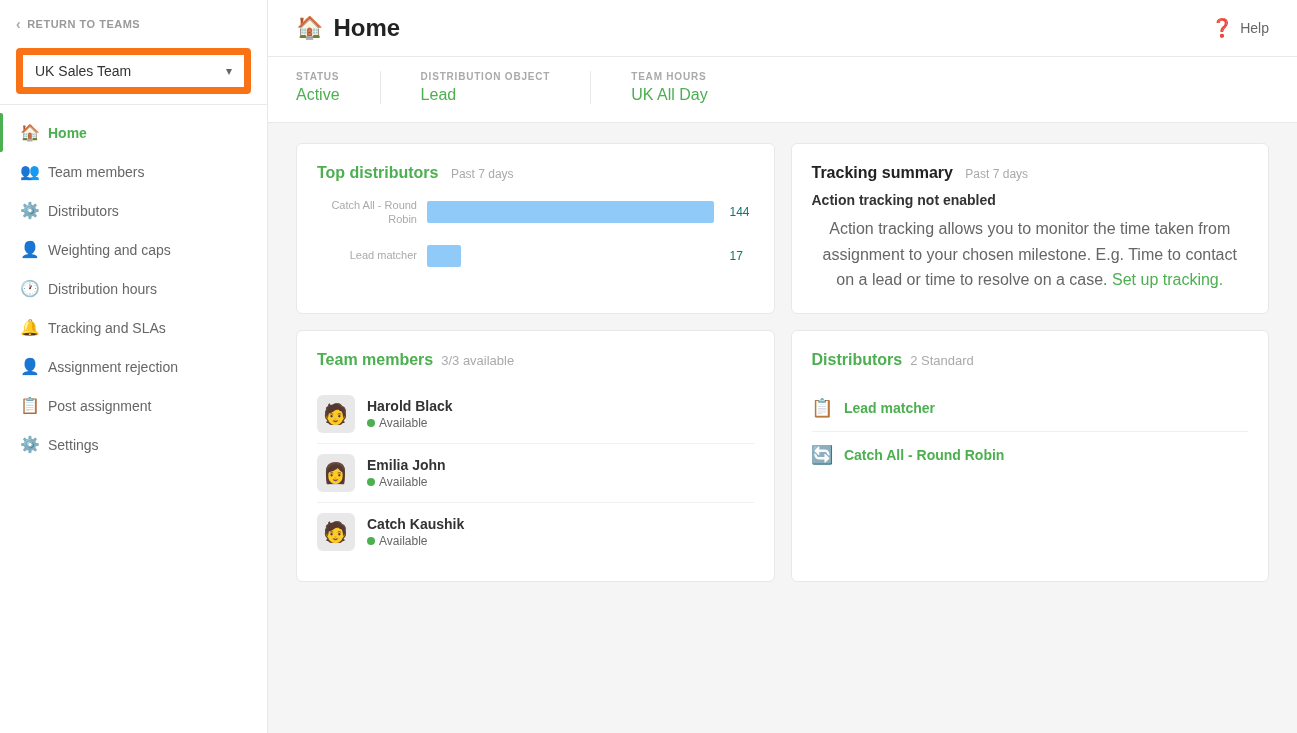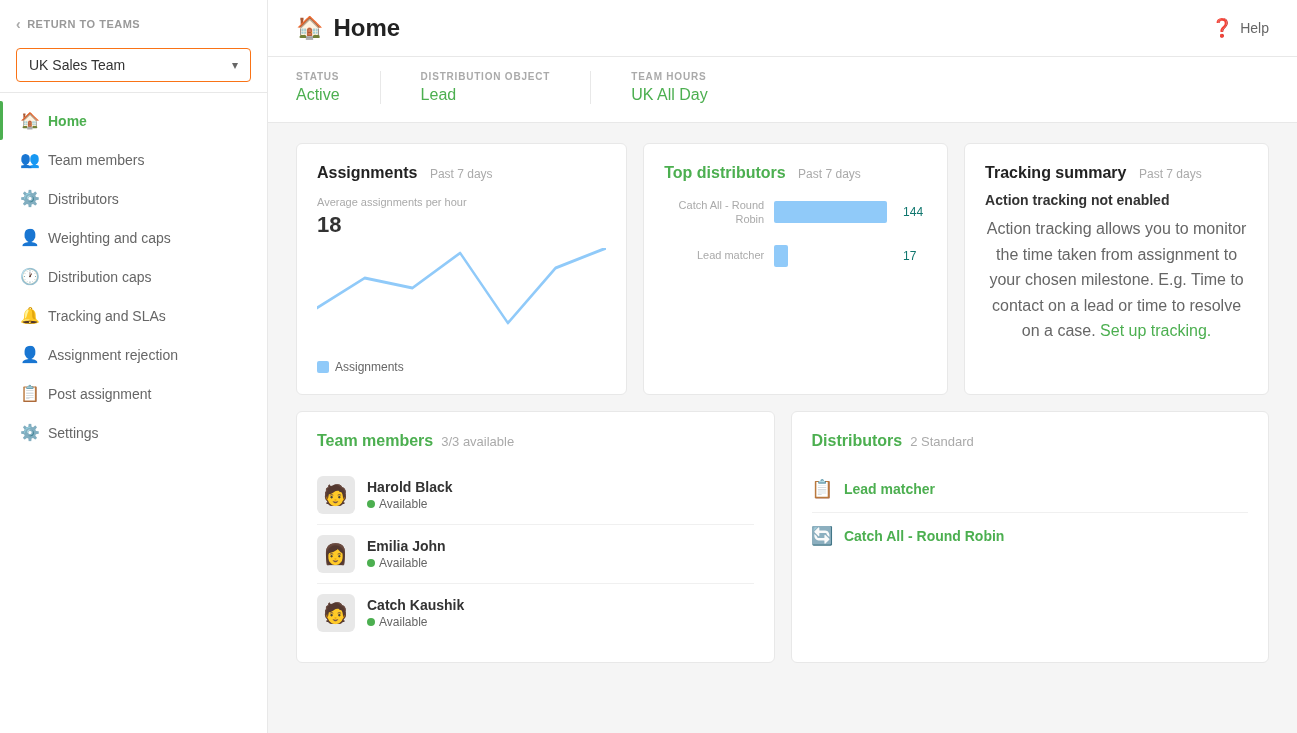--- a/index.html
+++ b/index.html
@@ -33,21 +33,21 @@
     }
     .return-to-teams .chevron-left {
       font-size: 14px;
       color: #aaa;
     }
     .team-selector {
       margin-top: 10px;
       display: flex;
       align-items: center;
       justify-content: space-between;
-      border: 1px solid #f97316;
+      border: 7px solid #f97316;
       border-radius: 4px;
       padding: 8px 12px;
       cursor: pointer;
       font-size: 14px;
       color: #333;
     }
     .team-selector .chevron-down { color: #666; font-size: 12px; }
 
     .sidebar-nav { padding: 8px 0; flex: 1; }
     .nav-item {
@@ -268,21 +268,21 @@
       <div class="nav-item">
     <span class="nav-icon">⚙️</span>
     <span>Distributors</span>
   </div>
       <div class="nav-item">
     <span class="nav-icon">👤</span>
     <span>Weighting and caps</span>
   </div>
       <div class="nav-item">
     <span class="nav-icon">🕐</span>
-    <span>Distribution caps</span>
+    <span>Distribution hours</span>
   </div>
       <div class="nav-item">
     <span class="nav-icon">🔔</span>
     <span>Tracking and SLAs</span>
   </div>
       <div class="nav-item">
     <span class="nav-icon">👤</span>
     <span>Assignment rejection</span>
   </div>
       <div class="nav-item">
@@ -322,37 +322,20 @@
       <div class="status-item">
     <div class="status-label">TEAM HOURS</div>
     <div class="status-value">UK All Day</div>
   </div>
     </div>
 
   <div class="content">
 
     <div class="cards-row">
 
-      <div class="card card-assignments">
-        <div>
-          <span class="card-title">Assignments</span>
-          <span class="card-subtitle">Past 7 days</span>
-        </div>
-        <div class="chart-section">
-          <div class="avg-label">Average assignments per hour</div>
-          <div class="avg-value">18</div>
-          <svg class="line-chart" viewBox="0 0 400 100" preserveAspectRatio="none">
-            <polyline points="0,60 66,30 132,40 198,5 264,75 330,20 400,0" fill="none" stroke="#90caf9" stroke-width="3" stroke-linejoin="round" stroke-linecap="round"></polyline>
-          </svg>
-          <div class="chart-legend">
-            <div class="legend-box"></div>
-            <span>Assignments</span>
-          </div>
-        </div>
-      </div>
 
       <div class="card card-distributors">
         <div>
           <span class="card-title-green">Top distributors</span>
           <span class="card-subtitle">Past 7 days</span>
         </div>
         <div class="bar-chart-area" id="bar-chart-area">
         <div class="bar-row">
     <div class="bar-row-label">Catch All - Round Robin</div>
     <div class="bar-track">

